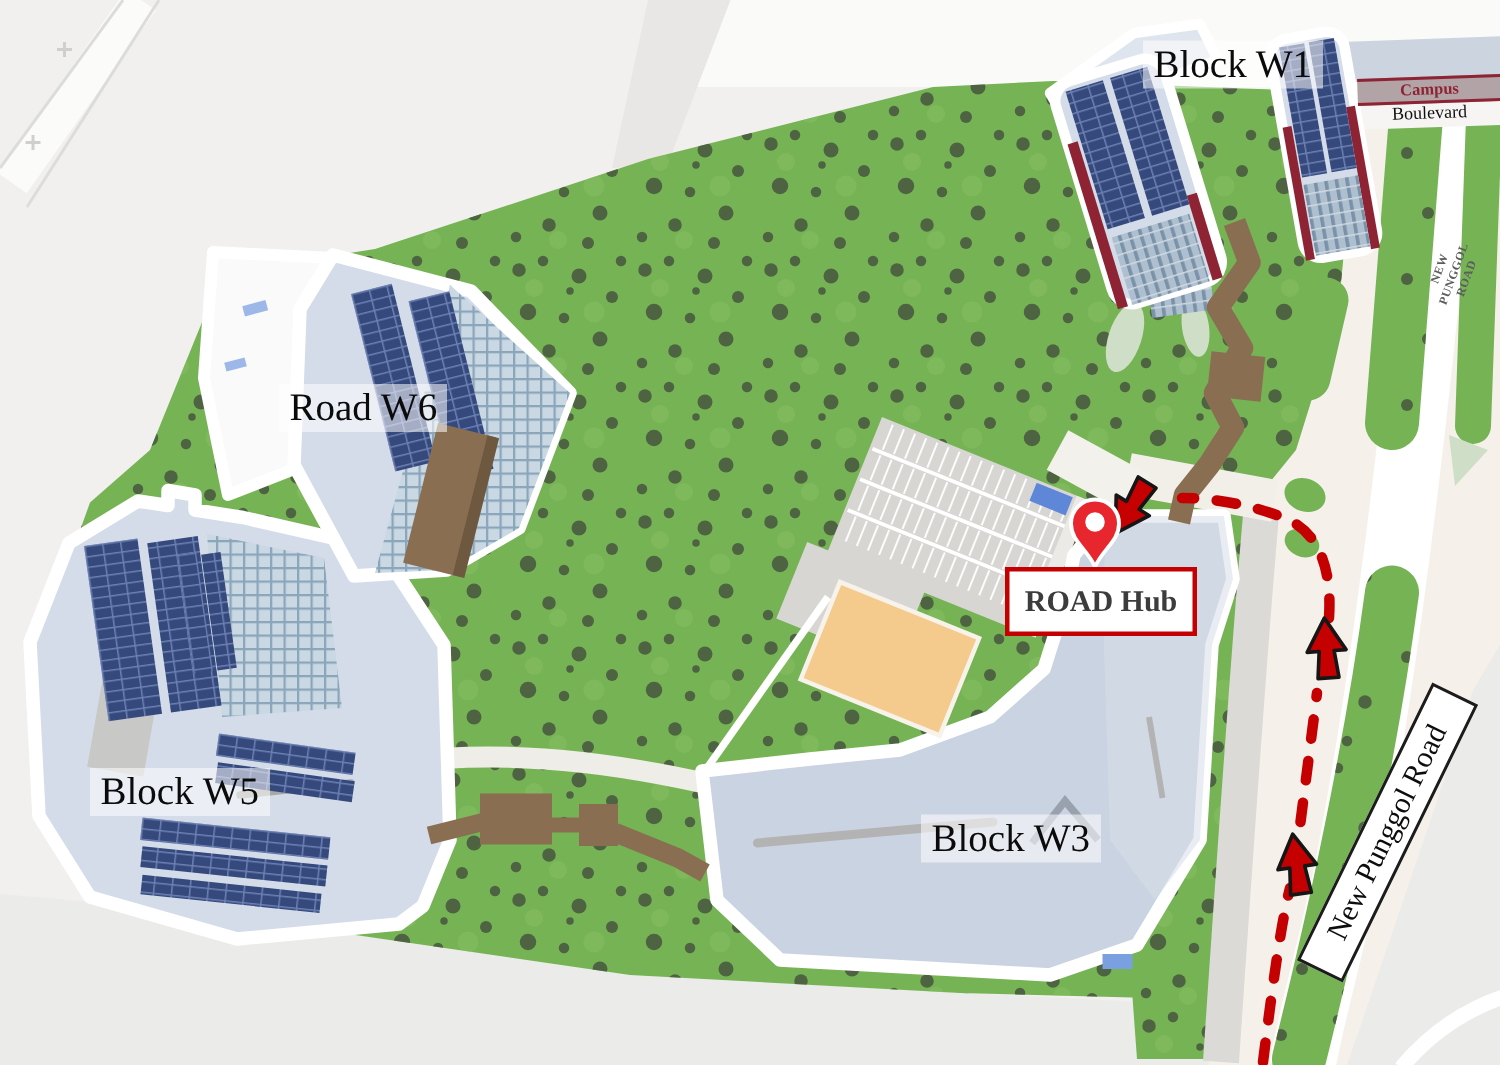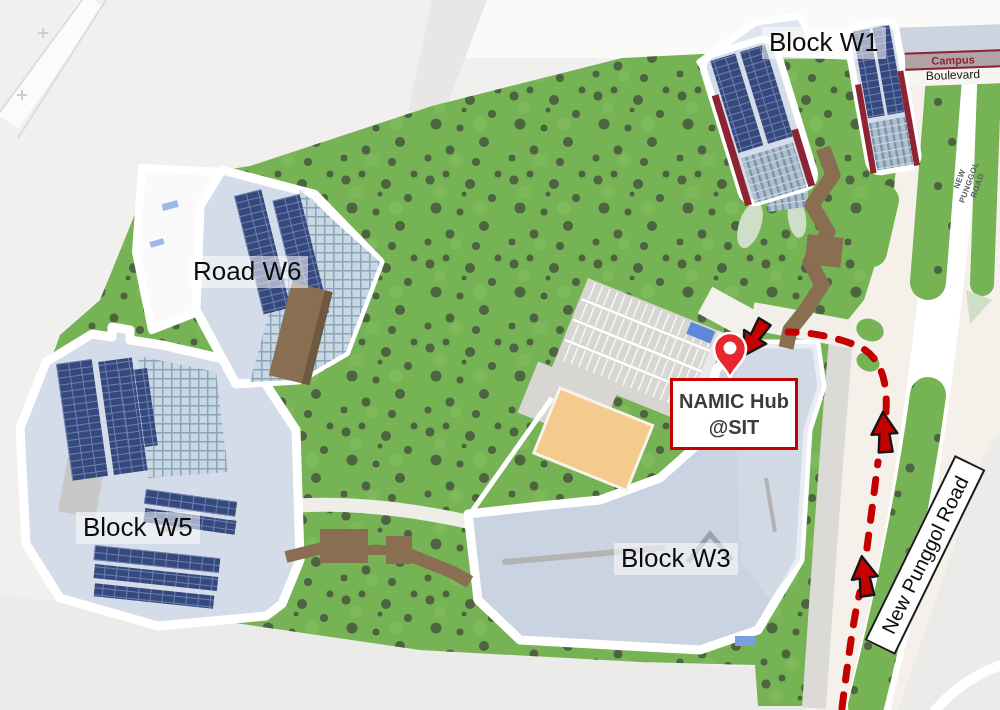--- a/index.html
+++ b/index.html
@@ -1,17 +1,17 @@
 <!DOCTYPE html>
 <html style="--route: #c40000; --pin: #e8262e; --grass: #76b354; --tree: #47553d; --pale: #cfdec6; --roof: #d3dce8; --roof2: #c9d3e1; --walkway: #8a6e52; --court: #f4ca8d; --maroon: #8e2433; --callout_border: #c40000; --callout_text: #3c3c3c;"><head>
 <meta charset="utf-8">
 <style>
   html,body{margin:0;padding:0;background:#fff;}
   .stage{position:relative;width:1000px;height:710px;overflow:hidden;
-         font-family:Liberation Sans, sans-serif;background:#bef264;}
+         font-family:Liberation Serif, serif;background:#bef264;}
   .stage svg{position:absolute;left:0;top:0;}
   
   .grass{fill:var(--grass);}
   .grass-stroke{stroke:var(--grass);fill:none;}
   .trees-stroke{stroke:url(#treesS);fill:none;}
   .pale{fill:var(--pale);}
   .roof{fill:var(--roof);}
   .roof2{fill:var(--roof2);}
   .bstroke{stroke:#ffffff;stroke-linejoin:round;}
   .route{stroke:var(--route);fill:none;stroke-width:7;stroke-linecap:round;
@@ -277,26 +277,25 @@
 
   <g>
     <path class="pin-fill" d="M730,378 C725,366 714,361 714,349 A16,16 0 1 1 746,349
       C746,361 735,366 730,378 Z"></path>
     <circle cx="730" cy="348" r="6.5" fill="#ffffff"></circle>
   </g>
 </svg>
 
 <div class="block-label" style="left:762px;top:27px;">Block W1</div>
 <div class="block-label" style="left:186px;top:256px;">Road W6</div>
-<div class="block-label" style="left:76px;top:512px;">Block W5</div>
+<div class="block-label" style="left:60px;top:512px;">Block W5</div>
 <div class="block-label" style="left:614px;top:543px;">Block W3</div>
 
 <div class="namic">
-  <div>NAMIC Hub</div>
-  <div>@SIT</div>
+  <div>ROAD Hub</div>
 </div>
 
 <div class="npr-label">New Punggol Road</div>
 
 <div class="campus-band">Campus</div>
 <div class="boulevard-band">Boulevard</div>
 
 <div class="npr-small">NEW PUNGGOL ROAD</div>
 </div>
 

